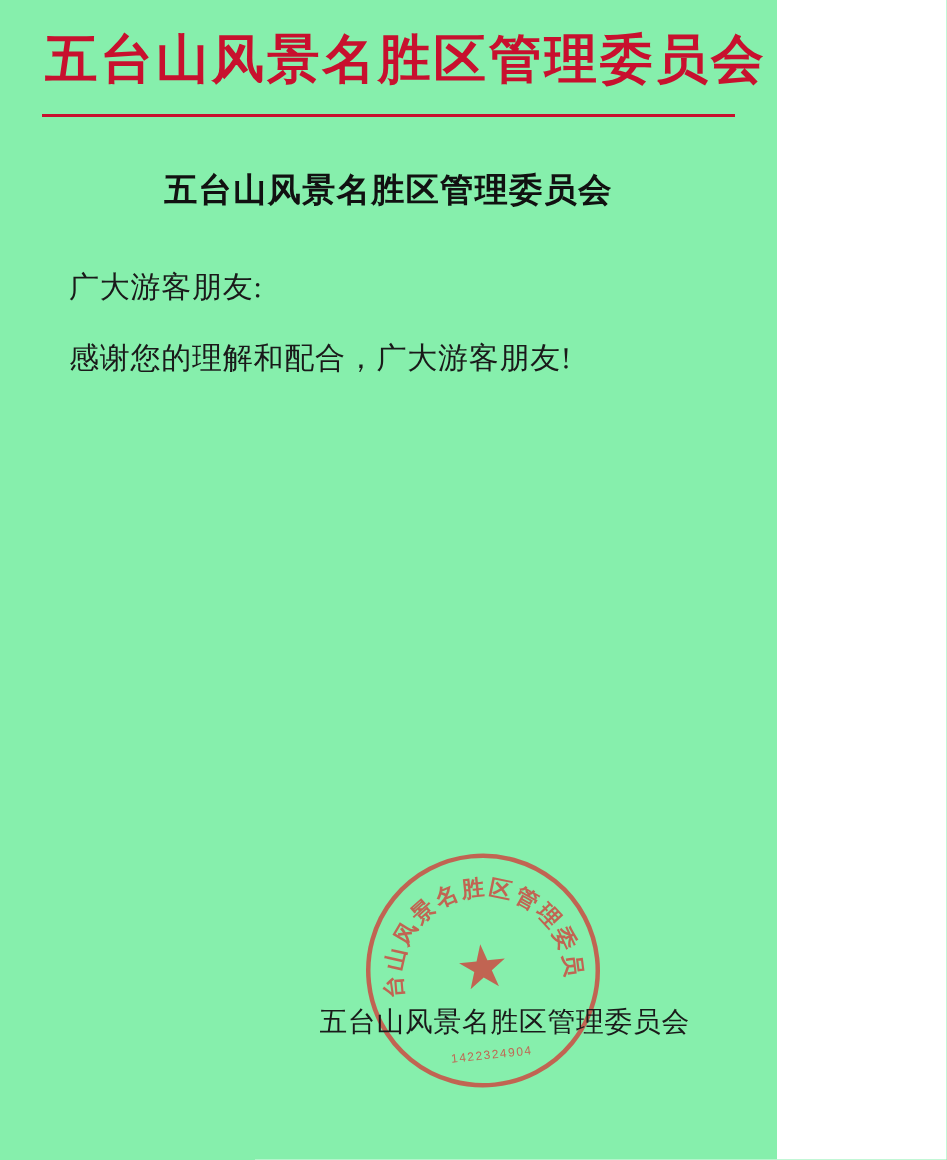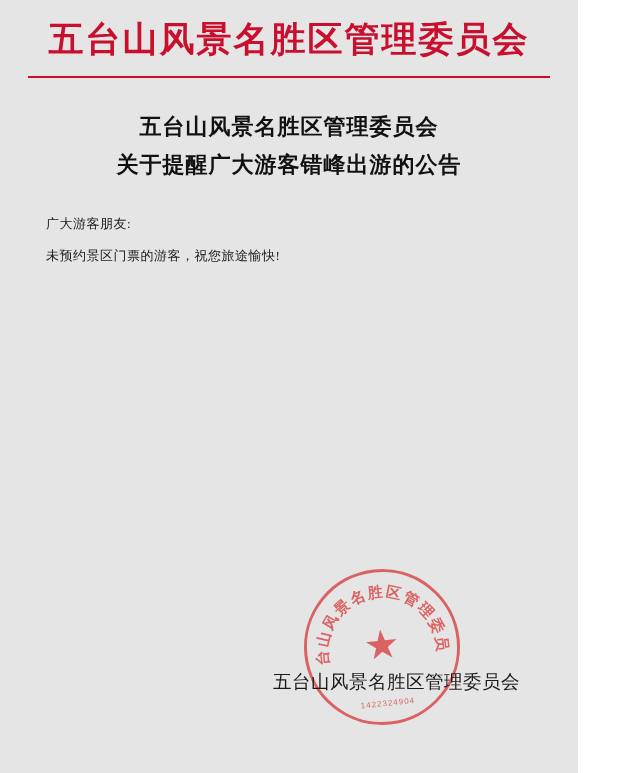--- a/index.html
+++ b/index.html
@@ -8,23 +8,23 @@
   }
   body {
     width: 631px;
     height: 773px;
     background: #ffffff;
     font-family: "Liberation Serif", serif;
     overflow: hidden;
   }
   .page {
     position: relative;
-    width: 578px;
+    width: 518px;
     height: 773px;
-    background: #e5e5e5;
+    background: #86efac;
     box-sizing: border-box;
   }
 
   
   .letterhead {
     padding: 18px 30px 0 30px;
     text-align: center;
   }
   .letterhead-title {
     color: #c8102e;
@@ -52,21 +52,21 @@
     letter-spacing: 1px;
   }
   .doc-title .line {
     display: block;
   }
 
   
   .body-block {
     margin: 26px 28px 0 46px;
     color: #1a1a1a;
-    font-size: 13px;
+    font-size: 20px;
     line-height: 2.05;
     letter-spacing: 0.5px;
     text-align: justify;
   }
   .salutation {
     margin-bottom: 6px;
   }
   .para {
     text-indent: 2em;
   }
@@ -154,26 +154,25 @@
 
 <div class="page">
 
   <div class="letterhead">
     <div class="letterhead-title">五台山风景名胜区管理委员会</div>
   </div>
   <div class="letterhead-rule"></div>
 
   <div class="doc-title">
     <span class="line">五台山风景名胜区管理委员会</span>
-    <span class="line">关于提醒广大游客错峰出游的公告</span>
   </div>
 
   <div class="body-block">
     <div class="salutation">广大游客朋友:</div>
-    <div class="para-flat">未预约景区门票的游客，祝您旅途愉快!</div>
+    <div class="para-flat">感谢您的理解和配合，广大游客朋友!</div>
   </div>
 
   <div class="seal">
     <div class="seal-inner"></div>
     <svg class="seal-arc" viewBox="0 0 150 150">
       <defs>
         <path id="arcpath" d="M 20,80 A 55,55 0 1 1 130,80"></path>
       </defs>
       <text>
         <textPath href="#arcpath" startOffset="50%" text-anchor="middle">五台山风景名胜区管理委员会</textPath>

